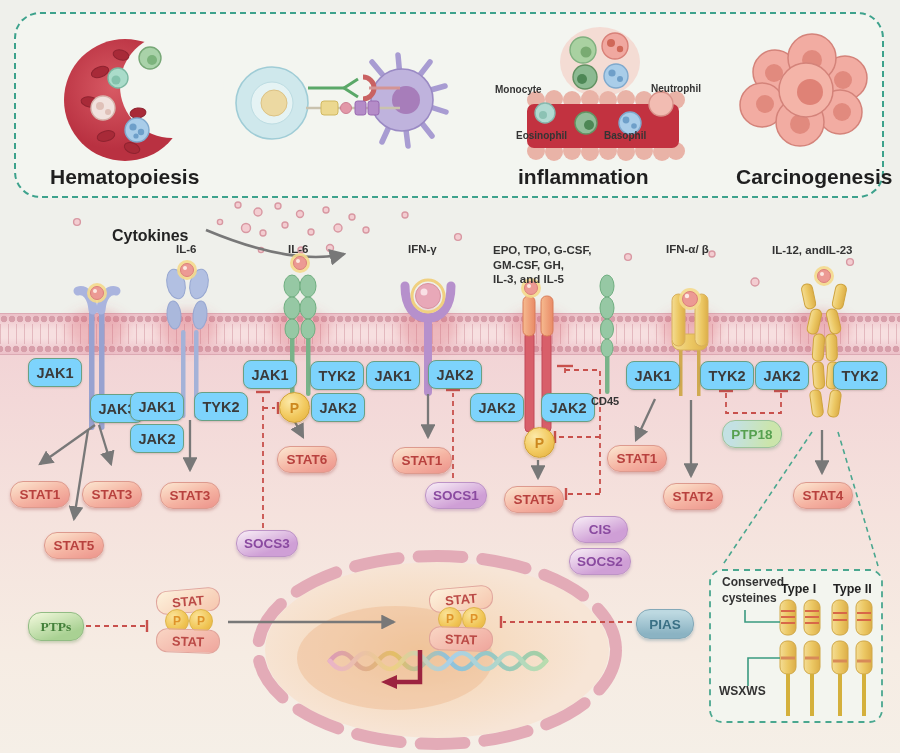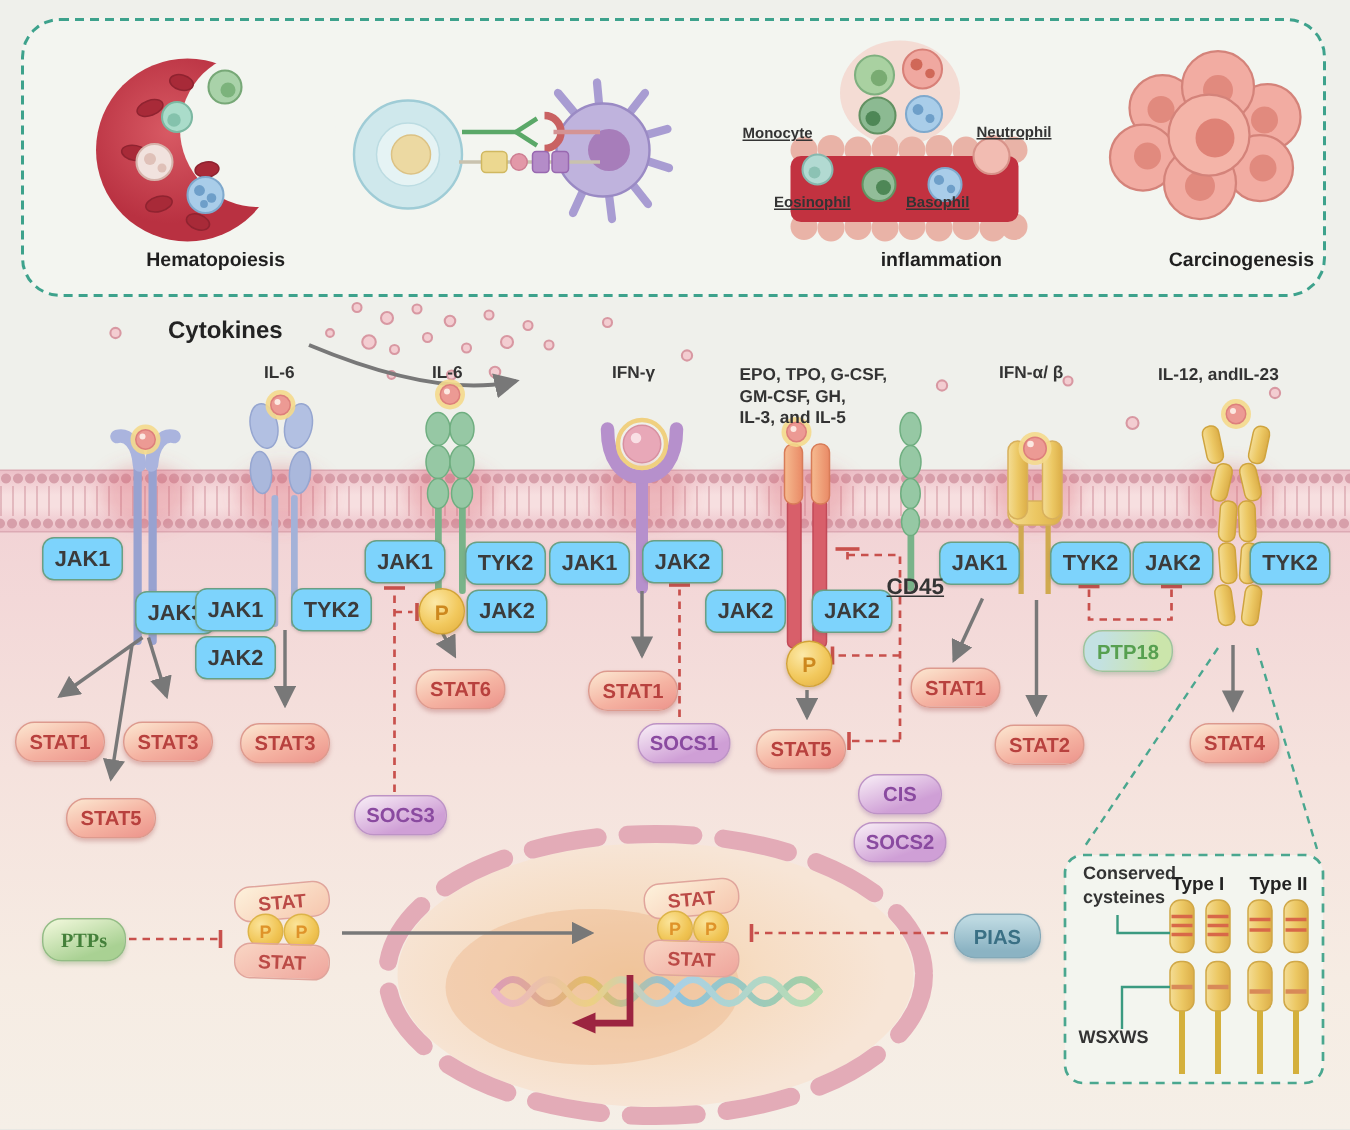--- a/index.html
+++ b/index.html
@@ -15,24 +15,24 @@
       radial-gradient(circle at 4px 5px,#d79faa 3px,rgba(0,0,0,0) 3.6px),
       repeating-linear-gradient(90deg,rgba(203,138,150,.45) 0 1.2px,rgba(0,0,0,0) 1.2px 8px),
       linear-gradient(180deg,#ecc0c8,#f7dfe0 40%,#f7dfe0 60%,#ecc0c8);
     background-size:8px 10px,8px 10px,100% 20px,100% 100%;
     background-position:0 0,4px 30px,0 10px,0 0;
     background-repeat:repeat-x,repeat-x,no-repeat,no-repeat;
     border-top:1px solid #dcaab4;border-bottom:1px solid #dcaab4;}
   .panel{left:14px;top:12px;width:866px;height:182px;border:2px dashed #3da28c;
          border-radius:26px;background:#f3f5f0;}
   svg.gfx{position:absolute;left:0;top:0;width:900px;height:753px;}
-  .cap{position:absolute;font-weight:bold;font-size:13px;color:#1f1f1f;text-align:right;}
+  .cap{position:absolute;font-weight:bold;font-size:21px;color:#1f1f1f;text-align:left;}
   .title{position:absolute;font-weight:bold;font-size:16px;color:#232323;}
   .lig{position:absolute;font-weight:bold;font-size:11.5px;line-height:14.5px;color:#333;white-space:nowrap;}
-  .sm{position:absolute;font-weight:bold;font-size:10px;color:#343434;white-space:nowrap;text-decoration:underline;}
+  .sm{position:absolute;font-weight:bold;font-size:10px;color:#343434;white-space:nowrap;}
   .kbox{position:absolute;width:52px;height:27px;background:#7dd3fc;border:1.7px solid #69a084;
         border-radius:8px;display:flex;align-items:center;justify-content:center;
         font-weight:bold;font-size:14.5px;color:#3b3b3b;box-shadow:0 1px 2px rgba(120,90,90,.25);}
   .pill{position:absolute;height:25px;border-radius:13px;display:flex;align-items:center;
         justify-content:center;font-weight:bold;font-size:13.5px;}
   .stat{background:linear-gradient(160deg,#fbe3cd 5%,#f5b3a2 55%,#ec938b);
         border:1px solid #dd9a8e;color:#b8413e;width:58px;box-shadow:0 2px 3px rgba(170,90,90,.35);}
   .socs{background:linear-gradient(160deg,#f3e4f2 10%,#cf9fd6 70%);
         border:1px solid #bd93c6;color:#8a4aa0;width:60px;box-shadow:0 2px 3px rgba(140,90,150,.3);}
   .grn{background:linear-gradient(160deg,#eaf4d4 10%,#a9d193 75%);
@@ -446,21 +446,21 @@
 
   <div class="cap" style="left:50px;top:165px;width:140px;">Hematopoiesis</div>
   <div class="cap" style="left:518px;top:165px;width:150px;">inflammation</div>
   <div class="cap" style="left:736px;top:165px;width:140px;">Carcinogenesis</div>
 
   <div class="sm" style="left:495px;top:84px;">Monocyte</div>
   <div class="sm" style="left:651px;top:83px;">Neutrophil</div>
   <div class="sm" style="left:516px;top:130px;text-align:right;">Eosinophil</div>
   <div class="sm" style="left:604px;top:130px;">Basophil</div>
 
-  <div class="title" style="left:112px;top:212px;">Cytokines</div>
+  <div class="title" style="left:112px;top:227px;">Cytokines</div>
 
   <div class="lig" style="left:176px;top:242px;">IL-6</div>
   <div class="lig" style="left:288px;top:242px;">IL-6</div>
   <div class="lig" style="left:408px;top:242px;">IFN-γ</div>
   <div class="lig" style="left:493px;top:243px;">
     <div>EPO, TPO, G-CSF,</div>
     <div>GM-CSF, GH,</div>
     <div>IL-3, and IL-5</div>
   </div>
   <div class="lig" style="left:666px;top:242px;">IFN-α/ β</div>
@@ -476,21 +476,21 @@
   <div class="kbox" style="left:311px;top:393px;">JAK2</div>
   <div class="kbox" style="left:366px;top:361px;">JAK1</div>
   <div class="kbox" style="left:428px;top:360px;">JAK2</div>
   <div class="kbox" style="left:470px;top:393px;">JAK2</div>
   <div class="kbox" style="left:541px;top:393px;">JAK2</div>
   <div class="kbox" style="left:626px;top:361px;">JAK1</div>
   <div class="kbox" style="left:700px;top:361px;">TYK2</div>
   <div class="kbox" style="left:755px;top:361px;">JAK2</div>
   <div class="kbox" style="left:833px;top:361px;">TYK2</div>
 
-  <div class="sm" style="left:591px;top:383px;font-size:15px;">CD45</div>
+  <div class="sm" style="left:591px;top:395px;font-size:11px;">CD45</div>
 
   <div class="pcirc" style="left:279px;top:392px;">P</div>
   <div class="pcirc" style="left:524px;top:427px;">P</div>
 
   <div class="pill stat" style="left:10px;top:481px;">STAT1</div>
   <div class="pill stat" style="left:82px;top:481px;">STAT3</div>
   <div class="pill stat" style="left:44px;top:532px;">STAT5</div>
   <div class="pill stat" style="left:160px;top:482px;">STAT3</div>
   <div class="pill stat" style="left:277px;top:446px;">STAT6</div>
   <div class="pill stat" style="left:392px;top:447px;">STAT1</div>

